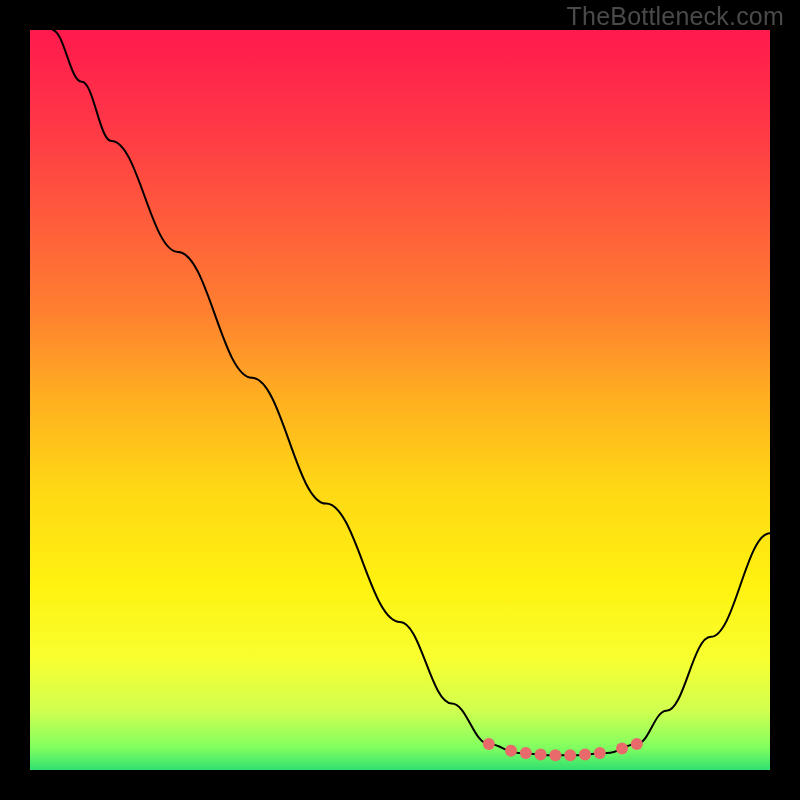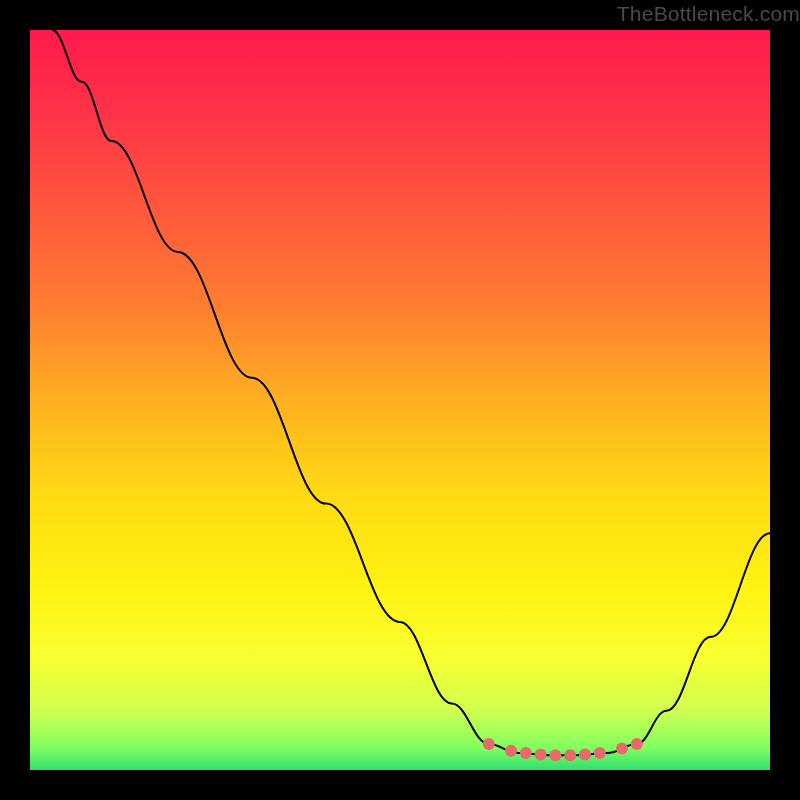--- a/index.html
+++ b/index.html
@@ -7,23 +7,23 @@
     padding: 0;
     width: 800px;
     height: 800px;
     background: #000;
     position: relative;
     font-family: Arial, Helvetica, sans-serif;
   }
   .watermark {
     position: absolute;
     top: 2px;
-    right: 0;
+    right: 16px;
     color: #4a4a4a;
-    font-size: 21px;
+    font-size: 25px;
     font-weight: 500;
     letter-spacing: 0.2px;
     z-index: 10;
   }
   .plot-area {
     position: absolute;
     left: 30px;
     top: 30px;
     width: 740px;
     height: 740px;

